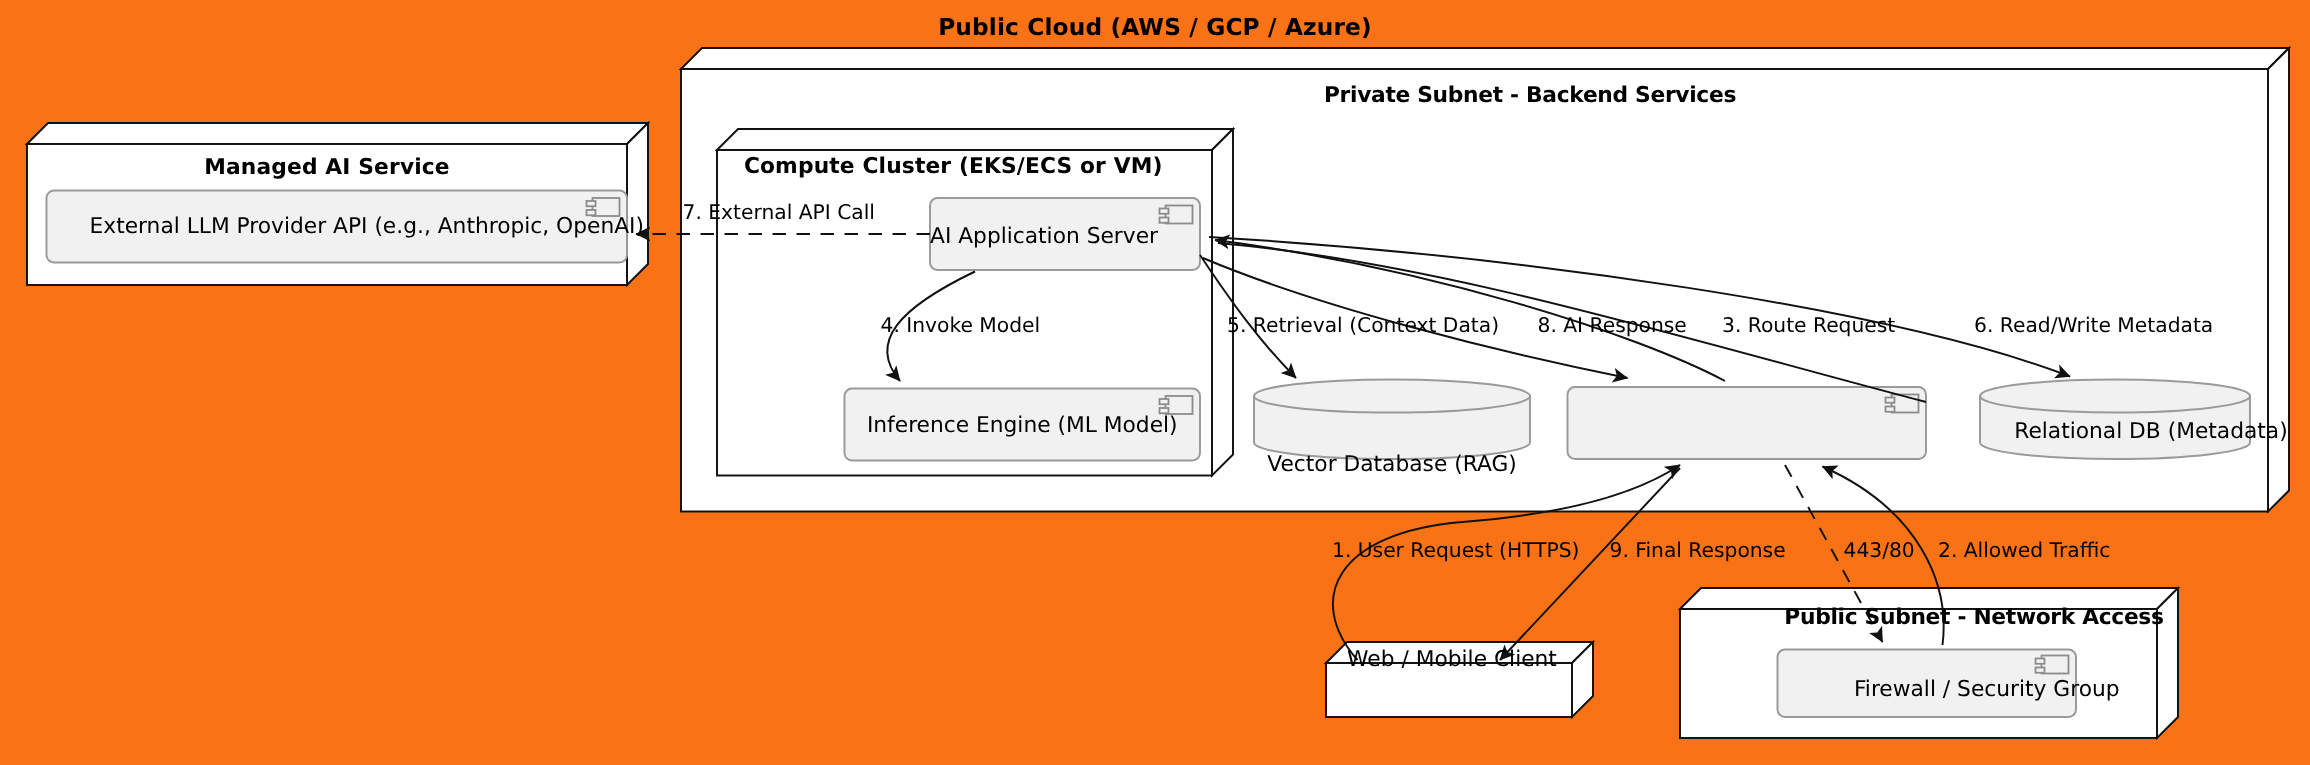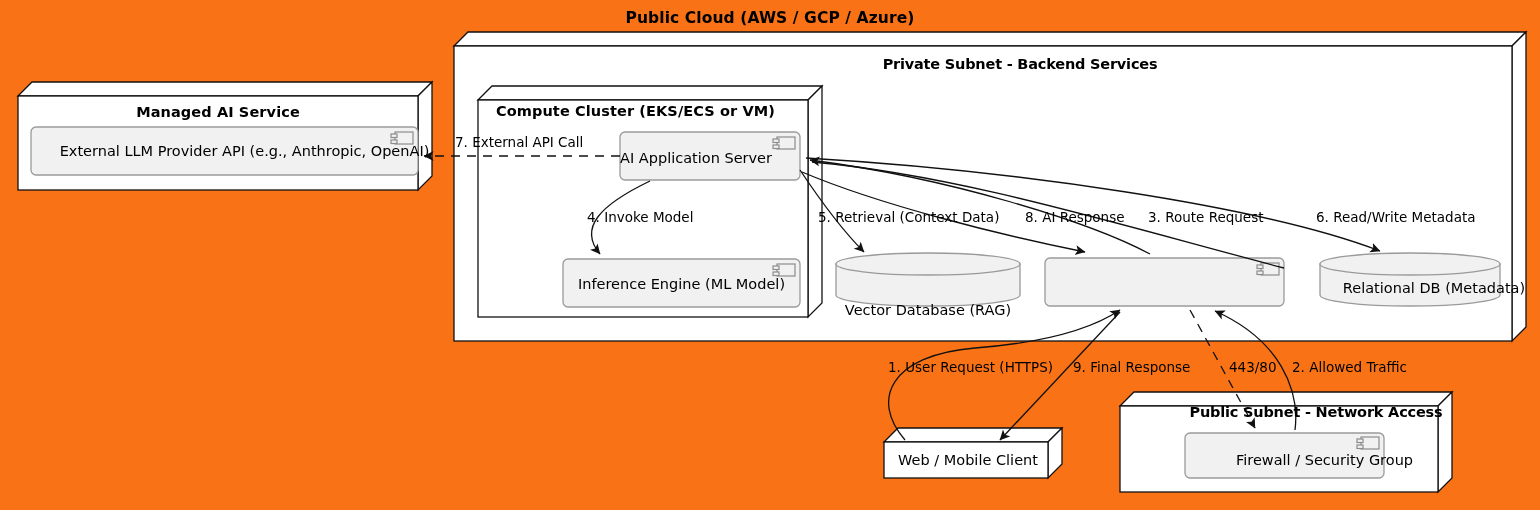--- a/index.html
+++ b/index.html
@@ -232,21 +232,21 @@
 
   <div class="lbl body-text center" style="left:563px; top:277px; width:237px;">Inference Engine (ML Model)</div>
 
 
   <div class="lbl body-text center" style="left:1185px; top:453px; width:199px;margin-left:40px;">Firewall / Security Group</div>
 
   <div class="lbl body-text center" style="left:836px; top:281px; width:184px;margin-top:22px;">Vector Database (RAG)</div>
 
   <div class="lbl body-text center" style="left:1320px; top:281px; width:196px;padding-left:16px;">Relational DB (Metadata)</div>
 
-  <div class="lbl body-text center" style="left:884px; top:453px; width:168px;">Web / Mobile Client</div>
+  <div class="lbl body-text center" style="left:884px; top:433px; width:168px;">Web / Mobile Client</div>
 
   <div class="lbl edge-label" style="left:455px; top:136px;">7. External API Call</div>
 
   <div class="lbl edge-label" style="left:587px; top:211px;">4. Invoke Model</div>
 
   <div class="lbl edge-label" style="left:818px; top:211px;">5. Retrieval (Context Data)</div>
 
   <div class="lbl edge-label" style="left:1025px; top:211px;">8. AI Response</div>
 
   <div class="lbl edge-label" style="left:1148px; top:211px;">3. Route Request</div>

